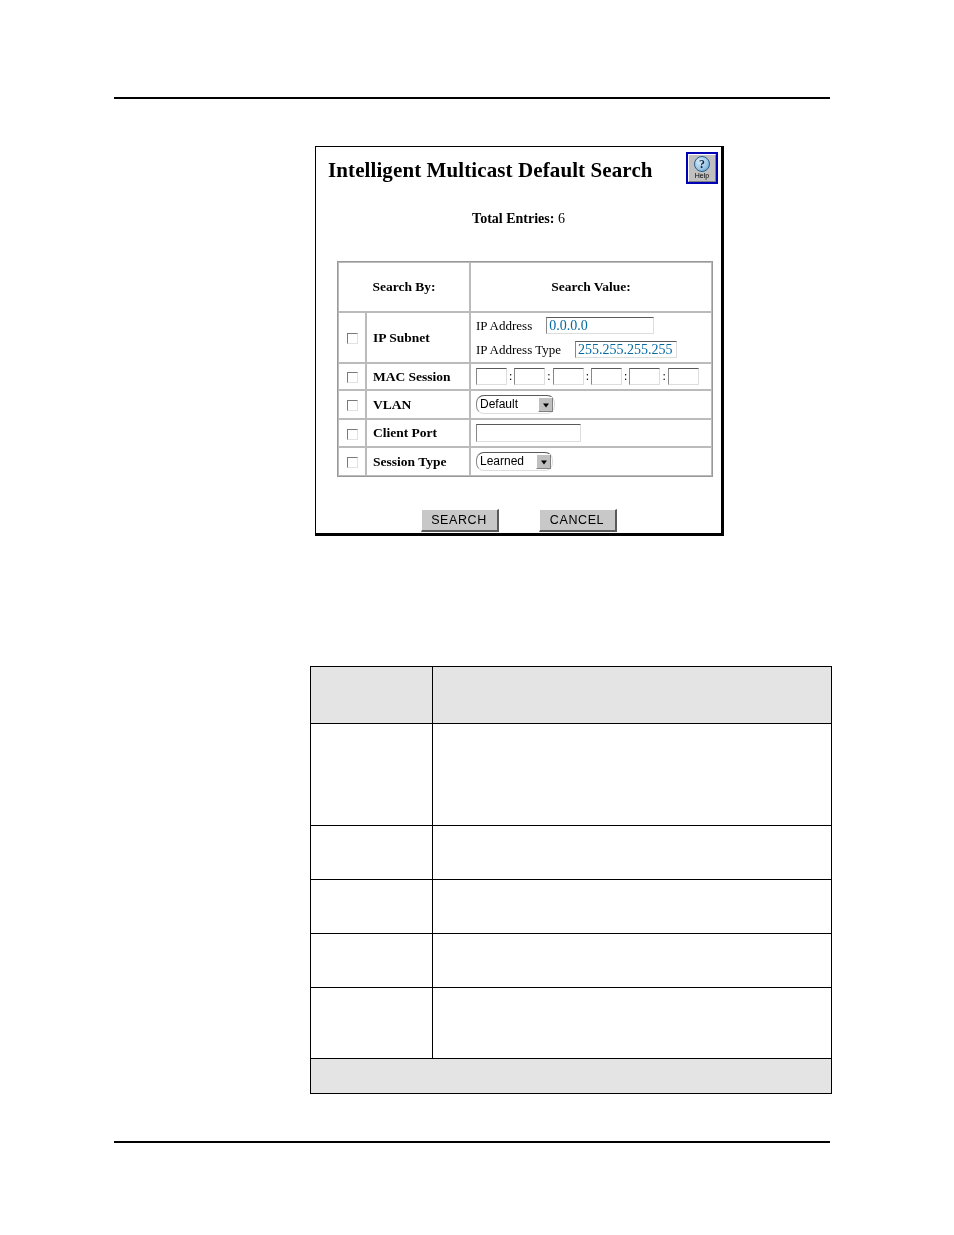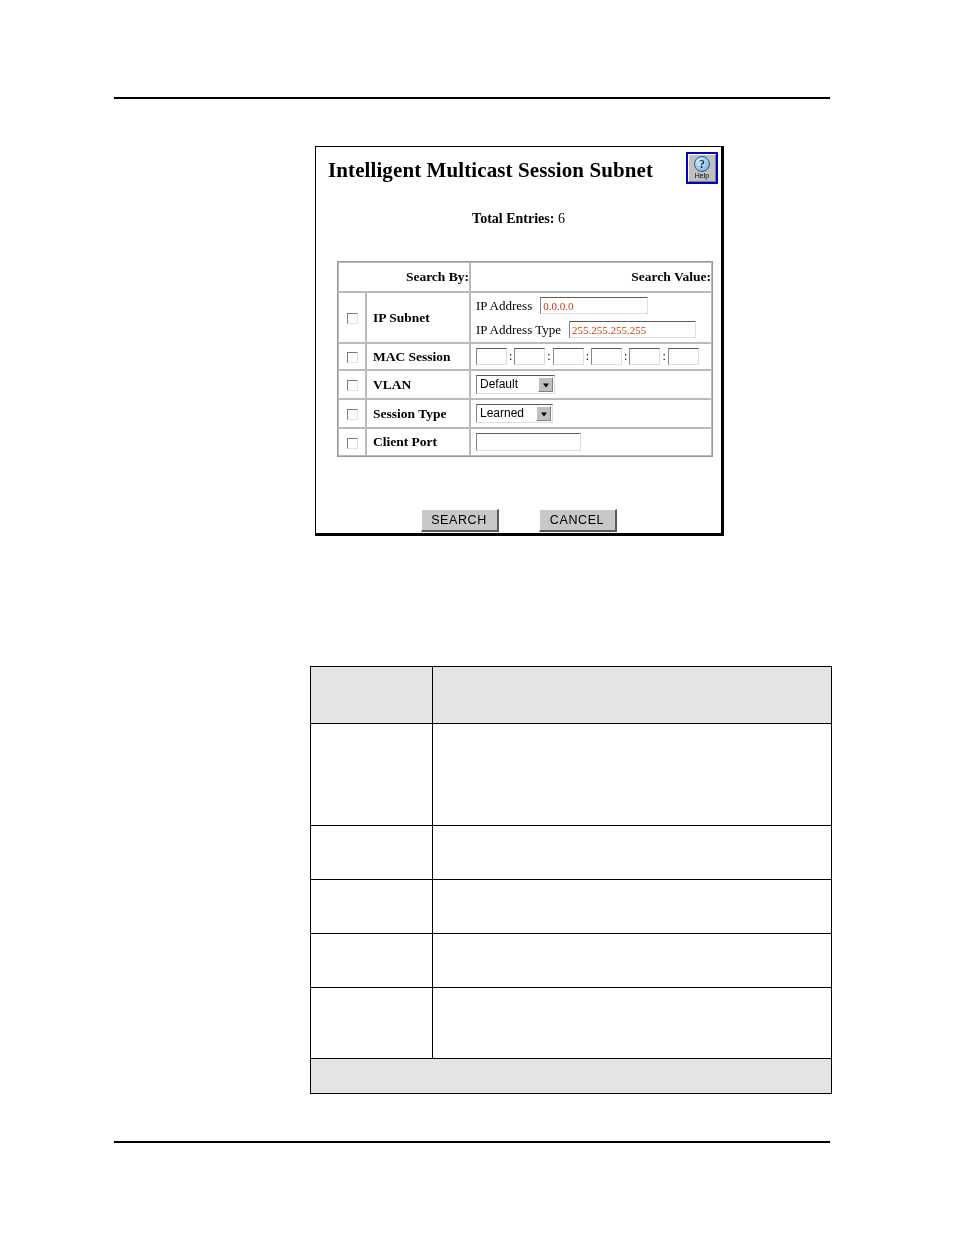--- a/index.html
+++ b/index.html
@@ -138,25 +138,25 @@
     font-family: "Liberation Serif", serif;
     font-size: 13px;
   }
   #search-table td, #search-table th {
     border: 1px solid #bbbbbb;
     padding: 0;
     background: #ffffff;
     vertical-align: middle;
   }
   .th-cell {
-    text-align: right;
+    text-align: center;
     font-weight: bold;
     font-size: 13.5px;
     height: 24px;
-    padding: 2px 0 !important;
+    padding: 12px 0 !important;
     margin-left: 18px;
   }
   .chk-cell {
     width: 26px;
     text-align: center;
   }
   .label-cell {
     width: 96px;
     font-weight: bold;
     font-size: 13.5px;
@@ -184,38 +184,38 @@
 
   
   .retro-input {
     background: #ffffff;
     border-top: 1px solid #5a5a5a;
     border-left: 1px solid #888888;
     border-right: 1px solid #dddddd;
     border-bottom: 1px solid #dddddd;
     box-sizing: border-box;
     font-family: "Liberation Serif", serif;
-    font-size: 11px;
-    color: #c2410c;
+    font-size: 14px;
+    color: #0369a1;
     padding: 0 2px;
     height: 17px;
     line-height: 16px;
     outline: none;
   }
   .subnet-line {
     display: flex;
     align-items: center;
-    gap: 8px;
+    gap: 14px;
   }
   .subnet-label {
     font-size: 13px;
     white-space: nowrap;
   }
   #ip-address-input { width: 108px; }
-  #ip-mask-input { width: 127px; }
+  #ip-mask-input { width: 102px; }
   #client-port-input { width: 105px; height: 18px; }
 
   .mac-row {
     display: flex;
     align-items: center;
     gap: 0;
   }
   .mac-box {
     width: 31px;
     height: 17px;
@@ -231,20 +231,21 @@
     display: inline-flex;
     align-items: center;
     background: #ffffff;
     border-top: 1px solid #5a5a5a;
     border-left: 1px solid #888888;
     border-right: 1px solid #dddddd;
     border-bottom: 1px solid #dddddd;
     box-sizing: border-box;
     height: 19px;
     cursor: pointer;
+    border-radius: 8px;
   }
   .retro-select .sel-text {
     font-family: "Liberation Sans", sans-serif;
     font-size: 12px;
     color: #000000;
     padding: 0 6px 0 3px;
     line-height: 17px;
     white-space: nowrap;
   }
   #vlan-select .sel-text { min-width: 52px; }
@@ -326,21 +327,21 @@
 </style>
 </head>
 <body>
 
 <div id="rule-top" class="page-rule"></div>
 <div id="rule-bottom" class="page-rule"></div>
 
 <div id="app-panel">
 
   <div id="title-row">
-    <div id="page-title">Intelligent Multicast Session Subnet</div>
+    <div id="page-title">Intelligent Multicast Default Search</div>
 
     <div id="help-button">
       <div class="help-inner">
         <div class="q-circle">?</div>
         <div class="help-text">Help</div>
       </div>
     </div>
   </div>
 
   <div id="total-entries">
@@ -404,38 +405,38 @@
             <span class="sel-text">Default</span>
             <span class="sel-arrow"></span>
           </div>
         </td>
       </tr>
 
       <tr>
         <td class="chk-cell">
           <span class="retro-check"></span>
         </td>
+        <td class="label-cell">Client Port</td>
+        <td class="value-cell">
+          <input id="client-port-input" class="retro-input" type="text" value="" style="">
+        </td>
+      </tr>
+
+      <tr>
+        <td class="chk-cell">
+          <span class="retro-check"></span>
+        </td>
         <td class="label-cell">Session Type</td>
         <td class="value-cell">
           <div id="session-type-select" class="retro-select">
             <span class="sel-text">Learned</span>
             <span class="sel-arrow"></span>
           </div>
         </td>
       </tr>
-
-      <tr>
-        <td class="chk-cell">
-          <span class="retro-check"></span>
-        </td>
-        <td class="label-cell">Client Port</td>
-        <td class="value-cell">
-          <input id="client-port-input" class="retro-input" type="text" value="" style="">
-        </td>
-      </tr>
     </tbody>
   </table>
 
   <div id="action-bar">
     <span class="retro-button">SEARCH</span>
     <span class="retro-button">CANCEL</span>
   </div>
 </div>
 
 <table id="desc-table">

